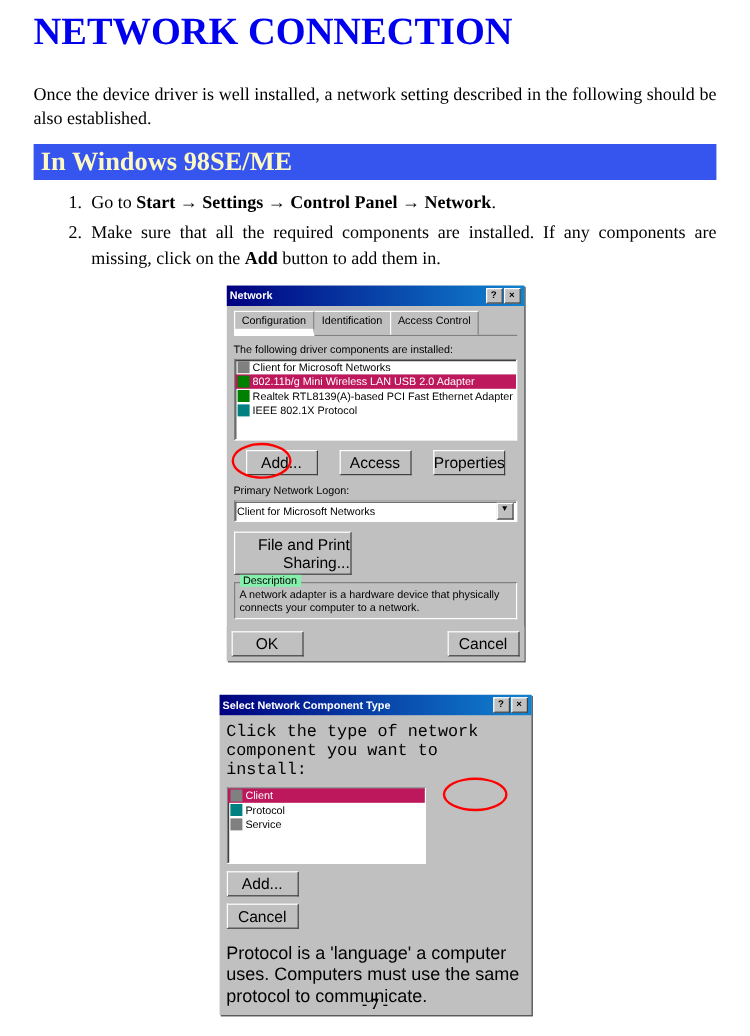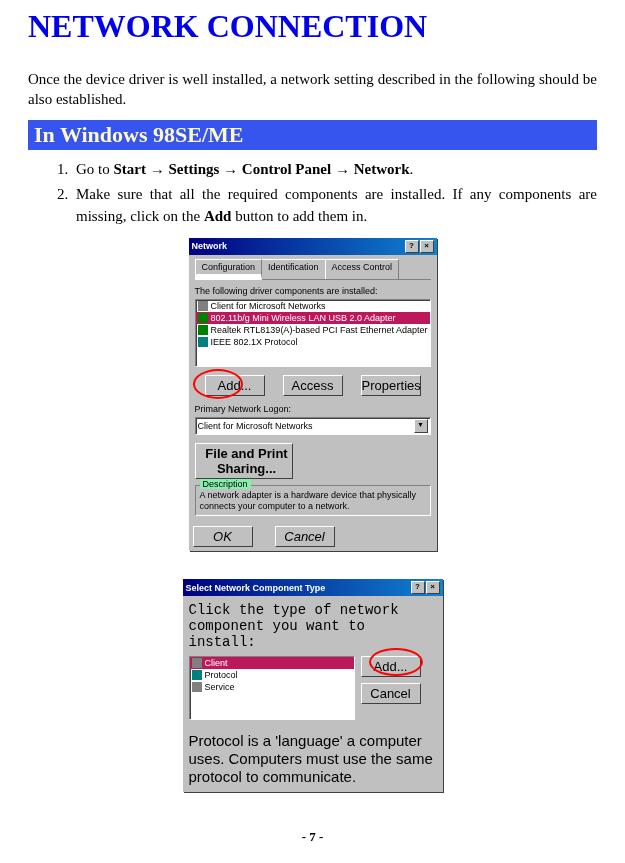--- a/index.html
+++ b/index.html
@@ -155,21 +155,21 @@
       background: #c0c0c0;
       border: 1px solid #fff;
       border-right-color: #404040;
       border-bottom-color: #404040;
       padding: 2px 0;
       font-size: 13px;
       text-align: center;
       width: 58px;
       font-family: Tahoma, Arial, sans-serif;
     }
-    .win-btn.wide { width: 90px; text-align: center; padding-left: 6px; font-weight: bold;}
+    .win-btn.wide { width: 90px; text-align: right; padding-left: 6px;}
     .circle-mark {
       position: absolute;
       border: 2px solid red;
       border-radius: 50%;
       pointer-events: none;
     }
     .dropdown {
       background: white;
       border: 1px solid #808080;
       border-right-color: #fff;
@@ -203,41 +203,41 @@
     .group-label {
       position: absolute;
       top: -7px;
       left: 4px;
       background: #86efac;
       padding: 0 3px;
       font-size: 9px;
     }
     .footer-btns {
       display: flex;
-      justify-content: flex-start;
+      justify-content: space-between;
       gap: 22px;
       padding: 4px;
       background: #c0c0c0;
-      font-style: italic;
     }
     .page-num {
       position: absolute;
       bottom: 18px;
       left: 0;
       width: 625px;
       text-align: center;
       font-size: 13px;
       font-weight: bold;
     }
 
     
     .dialog2-body {
       padding: 6px;
       display: flex;
       gap: 6px;
+      flex-direction: column;
     }
     .listbox2 {
       background: white;
       border: 1px solid #808080;
       border-right-color: #fff;
       border-bottom-color: #fff;
       box-shadow: inset 1px 1px 0 #404040;
       width: 164px;
       height: 62px;
       font-size: 9px;

